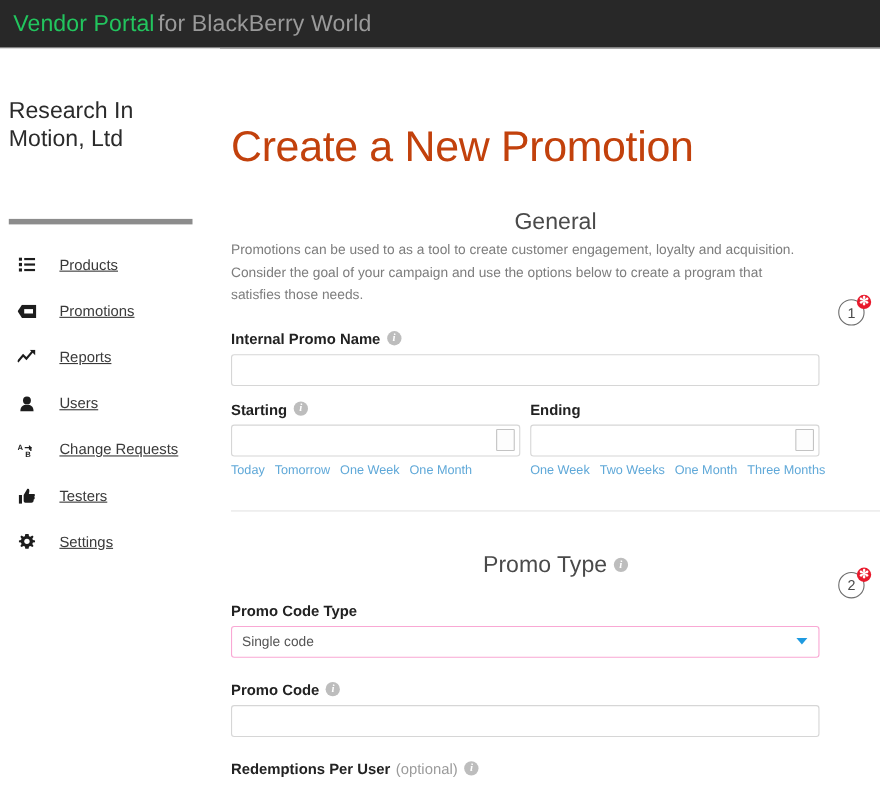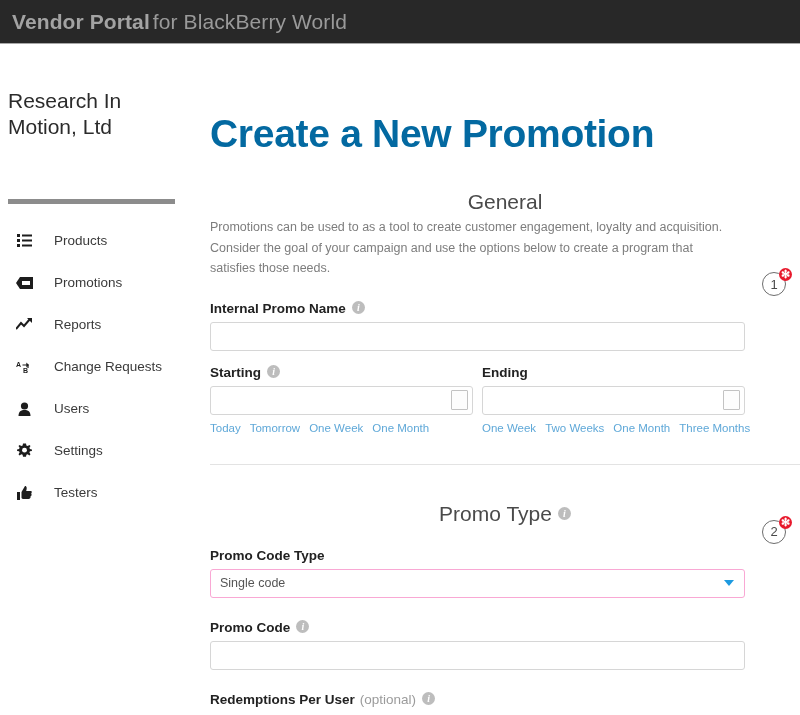--- a/index.html
+++ b/index.html
@@ -20,21 +20,21 @@
     border-bottom: 1px solid #a8a8a8;
     display: flex;
     align-items: center;
     padding-left: 12px;
   }
   .topbar-title {
     font-size: 21px;
     letter-spacing: .1px;
     white-space: nowrap;
   }
-  .topbar-title .brand { color: #a3a3a3; font-weight: bold; }
+  .topbar-title .brand { color: #22c55e; }
   .topbar-title .sub { color: #9a9a9a; margin-left: 3px; }
 
   
   .page {
     display: flex;
     height: 670px;
   }
 
   
   .sidebar {
@@ -70,32 +70,33 @@
     align-items: center;
     justify-content: center;
     color: #1d1d1d;
   }
   .nav-icon svg { display: block; }
   .nav-label {
     margin-left: 18px;
     font-size: 13.5px;
     color: #3a3a3a;
     white-space: nowrap;
+    text-decoration: underline;
   }
 
   
   .main {
     flex: 1 1 auto;
     position: relative;
     padding: 0 0 0 8px;
   }
   .page-title {
     font-size: 39px;
-    font-weight: 700;
-    color: #0369a1;
+    font-weight: 400;
+    color: #c2410c;
     margin: 70px 0 0 2px;
     letter-spacing: -.3px;
     line-height: 1;
   }
 
   .section { position: relative; margin-left: 2px; }
   .section-head {
     font-size: 21px;
     color: #4a4a4a;
     font-weight: 400;
@@ -302,58 +303,58 @@
           <svg width="17" height="13" viewBox="0 0 17 13">
               <path d="M0 11 L5 5 L8 8 L14 1" stroke="#1d1d1d" stroke-width="2" fill="none"></path>
               <path d="M11 0 L16 0 L16 5 Z" fill="#1d1d1d"></path>
             </svg>
         </span>
         <span class="nav-label">Reports</span>
       </div>
 
       <div class="nav-item">
         <span class="nav-icon">
+          <svg width="13" height="14" viewBox="0 0 13 14">
+              <circle cx="6.5" cy="4" r="3.6" fill="#1d1d1d"></circle>
+              <path d="M0.5 14 C0.5 9.5 3 8 6.5 8 C10 8 12.5 9.5 12.5 14 Z" fill="#1d1d1d"></path>
+            </svg>
+        </span>
+        <span class="nav-label">Users</span>
+      </div>
+
+      <div class="nav-item">
+        <span class="nav-icon">
           <svg width="17" height="14" viewBox="0 0 17 14">
               <text x="0" y="7" font-size="7" font-family="Liberation Sans" font-weight="bold" fill="#1d1d1d">A</text>
               <text x="7" y="13" font-size="7" font-family="Liberation Sans" font-weight="bold" fill="#1d1d1d">B</text>
               <path d="M6.5 5 L12 5 L12 8" stroke="#1d1d1d" stroke-width="1.2" fill="none"></path>
               <path d="M10.3 2.6 L13 5 L10.3 7.4 Z" fill="#1d1d1d"></path>
             </svg>
         </span>
         <span class="nav-label">Change Requests</span>
       </div>
 
       <div class="nav-item">
         <span class="nav-icon">
-          <svg width="13" height="14" viewBox="0 0 13 14">
-              <circle cx="6.5" cy="4" r="3.6" fill="#1d1d1d"></circle>
-              <path d="M0.5 14 C0.5 9.5 3 8 6.5 8 C10 8 12.5 9.5 12.5 14 Z" fill="#1d1d1d"></path>
-            </svg>
-        </span>
-        <span class="nav-label">Users</span>
+          <svg width="15" height="14" viewBox="0 0 15 14">
+              <rect x="0" y="6" width="3" height="8" fill="#1d1d1d"></rect>
+              <path d="M4.5 6 L8 0 C10 0 10 2.5 9.2 5 L14 5 C15 5 15 6.5 14.2 7.5 C15 8.5 14.5 10 13.5 10.3 C14 11.5 13 13 11.5 13 L6 13 C5 13 4.5 12.2 4.5 11.5 Z" fill="#1d1d1d"></path>
+            </svg>
+        </span>
+        <span class="nav-label">Testers</span>
       </div>
 
       <div class="nav-item">
         <span class="nav-icon">
           <svg width="15" height="15" viewBox="0 0 16 16">
               <path d="M8 0.5 L9.6 0.5 L10 2.6 L11.4 3.2 L13.2 2 L14.4 3.2 L13.2 5 L13.8 6.4 L15.9 6.8 L15.9 8.4 L13.8 8.8 L13.2 10.2 L14.4 12 L13.2 13.2 L11.4 12 L10 12.6 L9.6 14.7 L8 14.7 L6.4 14.7 L6 12.6 L4.6 12 L2.8 13.2 L1.6 12 L2.8 10.2 L2.2 8.8 L0.1 8.4 L0.1 6.8 L2.2 6.4 L2.8 5 L1.6 3.2 L2.8 2 L4.6 3.2 L6 2.6 L6.4 0.5 Z" fill="#1d1d1d"></path>
               <circle cx="8" cy="7.6" r="2.6" fill="#ffffff"></circle>
             </svg>
         </span>
         <span class="nav-label">Settings</span>
-      </div>
-
-      <div class="nav-item">
-        <span class="nav-icon">
-          <svg width="15" height="14" viewBox="0 0 15 14">
-              <rect x="0" y="6" width="3" height="8" fill="#1d1d1d"></rect>
-              <path d="M4.5 6 L8 0 C10 0 10 2.5 9.2 5 L14 5 C15 5 15 6.5 14.2 7.5 C15 8.5 14.5 10 13.5 10.3 C14 11.5 13 13 11.5 13 L6 13 C5 13 4.5 12.2 4.5 11.5 Z" fill="#1d1d1d"></path>
-            </svg>
-        </span>
-        <span class="nav-label">Testers</span>
       </div>
 
     </div>
   </div>
 
   <div class="main">
 
     <h1 class="page-title">Create a New Promotion</h1>
 
     <div class="section">

